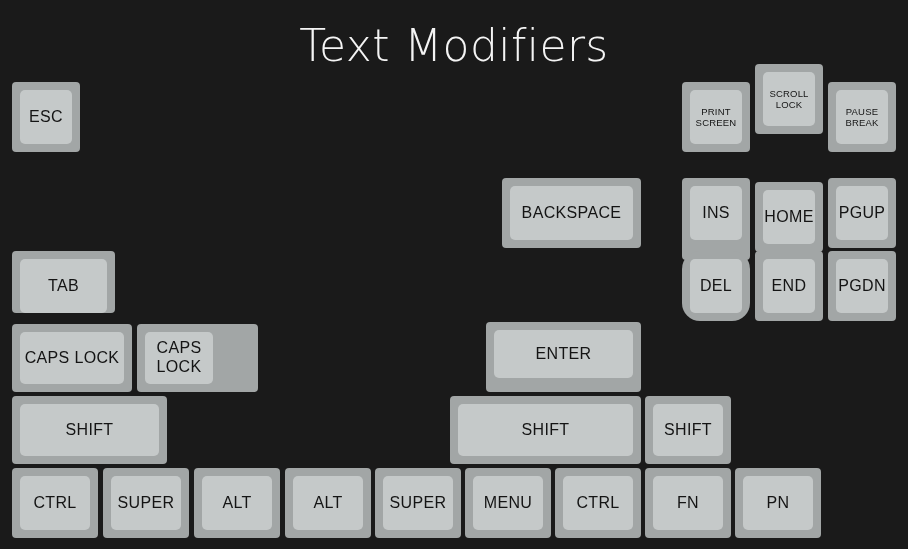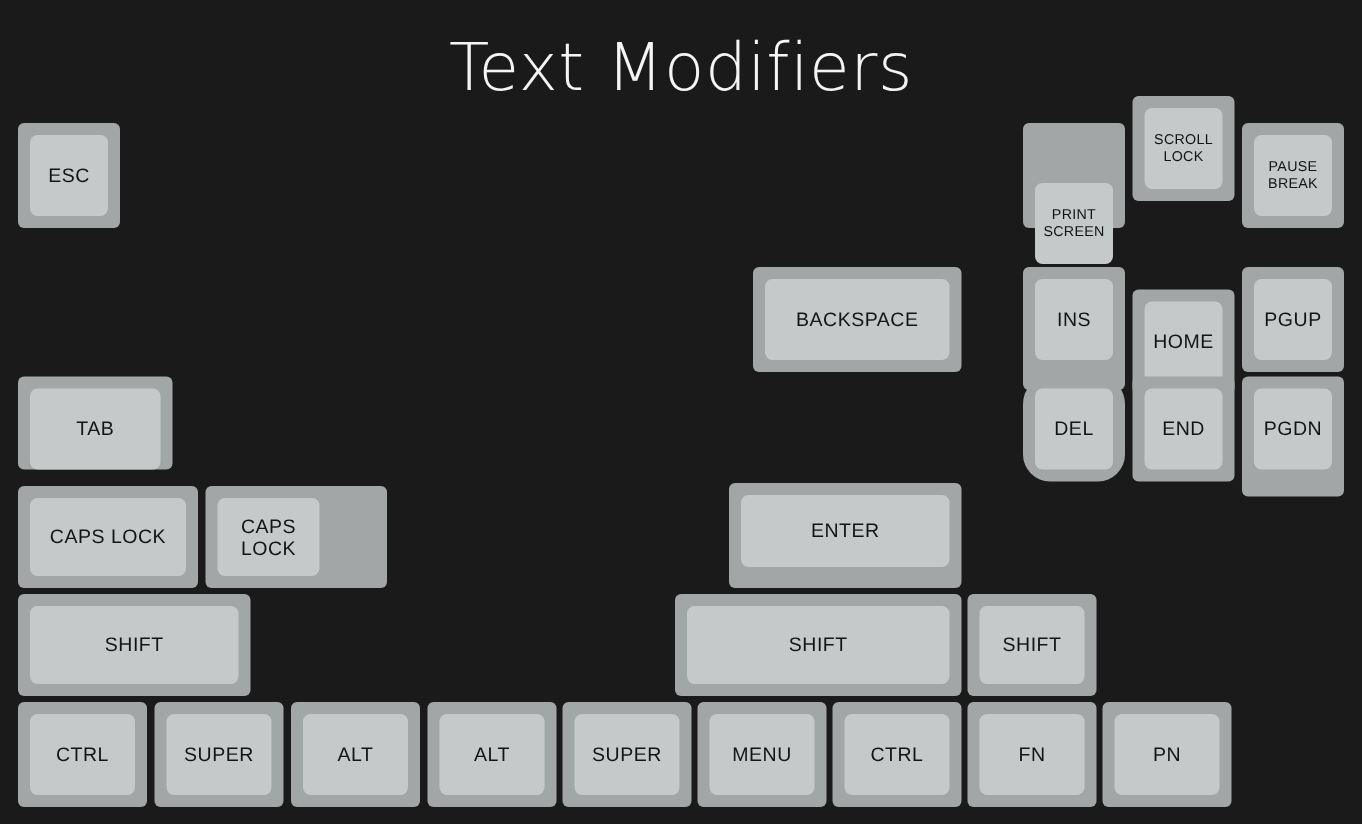--- a/index.html
+++ b/index.html
@@ -49,21 +49,21 @@
   .keycap {
     position: absolute;
     background: #c5c9c9;
     border-radius: 5px;
     box-sizing: border-box;
     display: flex;
     align-items: center;
     justify-content: center;
     text-align: center;
     color: #141414;
-    font-size: 13px;
+    font-size: 16px;
     font-weight: 400;
     letter-spacing: 0.35px;
     line-height: 1.18;
     font-family: "Liberation Sans", sans-serif;
     overflow: hidden;
     white-space: pre-line;
   }
 
   .keycap.small {
     font-size: 9.5px;
@@ -73,50 +73,50 @@
 </head>
 <body>
 
 <div id="keyboard-canvas">
   <div id="page-title">Text Modifiers</div>
   <div id="keys-container">
       <div class="key" style="left: 12px; top: 82px; width: 68px; height: 70px;">
         <div class="keycap" style="left: 8px; top: 8px; width: 52px; height: 54px;">ESC</div>
       </div>
       <div class="key" style="left: 682px; top: 82px; width: 68px; height: 70px;">
-        <div class="keycap small" style="left: 8px; top: 8px; width: 52px; height: 54px; margin-top: 32px;">PRINT
+        <div class="keycap small" style="left: 8px; top: 8px; width: 52px; height: 54px;">PRINT
 SCREEN</div>
       </div>
       <div class="key" style="left: 755px; top: 64px; width: 68px; height: 70px;">
         <div class="keycap small" style="left: 8px; top: 8px; width: 52px; height: 54px;">SCROLL
 LOCK</div>
       </div>
       <div class="key" style="left: 828px; top: 82px; width: 68px; height: 70px;">
         <div class="keycap small" style="left: 8px; top: 8px; width: 52px; height: 54px;">PAUSE
 BREAK</div>
       </div>
       <div class="key" style="left: 502px; top: 178px; width: 139px; height: 70px;">
         <div class="keycap" style="left: 8px; top: 8px; width: 123px; height: 54px;">BACKSPACE</div>
       </div>
       <div class="key" style="left: 682px; top: 178px; width: 68px; height: 82px; padding-left: 40px;">
         <div class="keycap" style="left: 8px; top: 8px; width: 52px; height: 54px;">INS</div>
       </div>
-      <div class="key" style="left: 755px; top: 193px; width: 68px; height: 70px; text-decoration: underline;">
+      <div class="key" style="left: 755px; top: 182px; width: 68px; height: 70px; text-decoration: underline;">
         <div class="keycap" style="left: 8px; top: 8px; width: 52px; height: 54px;">HOME</div>
       </div>
       <div class="key" style="left: 828px; top: 178px; width: 68px; height: 70px;">
         <div class="keycap" style="left: 8px; top: 8px; width: 52px; height: 54px;">PGUP</div>
       </div>
       <div class="key" style="left: 682px; top: 251px; width: 68px; height: 70px; border-radius: 18px;">
         <div class="keycap" style="left: 8px; top: 8px; width: 52px; height: 54px;">DEL</div>
       </div>
       <div class="key" style="left: 755px; top: 251px; width: 68px; height: 70px;">
         <div class="keycap" style="left: 8px; top: 8px; width: 52px; height: 54px;">END</div>
       </div>
-      <div class="key" style="left: 828px; top: 251px; width: 68px; height: 80px; padding-left: 27px;">
+      <div class="key" style="left: 828px; top: 251px; width: 68px; height: 70px; padding-left: 27px;">
         <div class="keycap" style="left: 8px; top: 8px; width: 52px; height: 54px;">PGDN</div>
       </div>
       <div class="key" style="left: 12px; top: 251px; width: 103px; height: 62px;">
         <div class="keycap" style="left: 8px; top: 8px; width: 87px; height: 54px;">TAB</div>
       </div>
       <div class="key" style="left: 12px; top: 324px; width: 120px; height: 68px;">
         <div class="keycap" style="left: 8px; top: 8px; width: 104px; height: 52px;">CAPS LOCK</div>
       </div>
       <div class="key" style="left: 137px; top: 324px; width: 121px; height: 68px;">
         <div class="keycap" style="left: 8px; top: 8px; width: 68px; height: 52px;">CAPS

